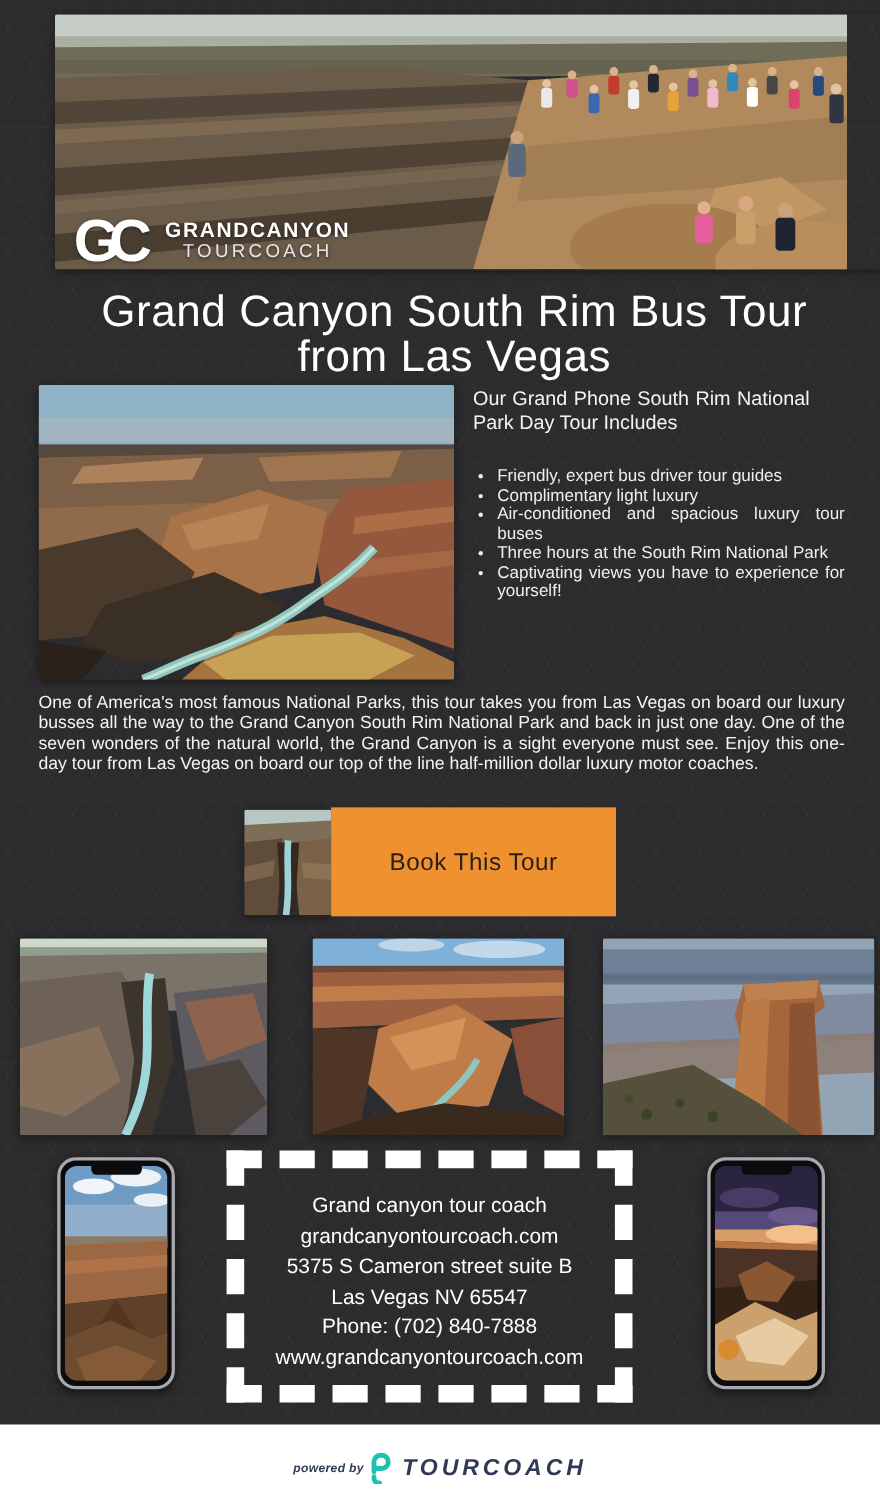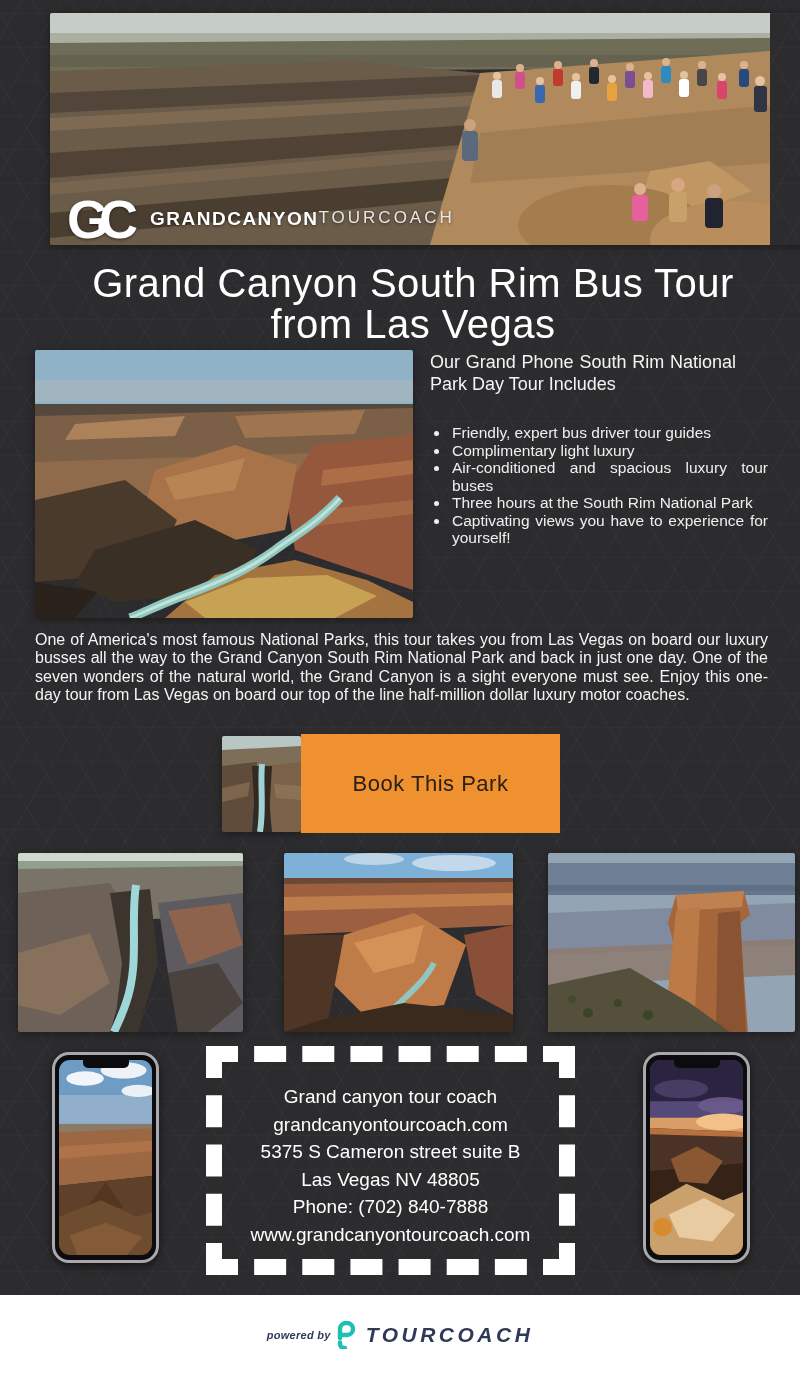--- a/index.html
+++ b/index.html
@@ -12,21 +12,21 @@
       repeating-linear-gradient(0deg, rgba(255,255,255,0.018) 0 1px, transparent 1px 34px);
     font-family:"Liberation Sans", sans-serif;color:#f2f2f2;
   }
   .abs{position:absolute;}
   svg{display:block;}
 
   
   .banner{left:50px;top:13px;width:771px;height:232px;box-shadow:0 2px 10px rgba(0,0,0,.45);}
   .logo{left:17px;bottom:2px;display:flex;align-items:center;color:#fff;}
   .logo-mark{font-size:54px;font-weight:700;letter-spacing:-10px;line-height:48px;padding-right:22px;text-shadow:0 1px 3px rgba(0,0,0,.5);}
-  .logo-text{display:flex;line-height:1.08;text-shadow:0 1px 3px rgba(0,0,0,.5);text-align:center;}
+  .logo-text{display:flex;flex-direction:column;line-height:1.08;text-shadow:0 1px 3px rgba(0,0,0,.5);text-align:center;}
   .logo-name{font-size:19px;font-weight:700;letter-spacing:1.5px;}
   .logo-type{font-size:17px;font-weight:300;letter-spacing:3px;color:#e8e8e8;}
 
   
   .title{top:250px;left:0;width:800px;text-align:center;font-size:40px;font-weight:300;line-height:41px;letter-spacing:.5px;color:#fff;}
   .title span{display:block;}
 
   
   .hero{left:35px;top:350px;width:378px;height:268px;}
   .right-col{left:430px;top:352px;width:340px;}
@@ -187,21 +187,21 @@
       <rect width="79" height="14" fill="#b9c7c4"></rect>
       <polygon points="0,14 79,10 79,30 0,34" fill="#7d6e58"></polygon>
       <polygon points="0,30 35,26 30,96 0,96" fill="#5f4c3b"></polygon>
       <polygon points="79,26 44,30 50,96 79,96" fill="#7a6148"></polygon>
       <polygon points="30,30 50,30 46,96 34,96" fill="#33291f"></polygon>
       <polygon points="0,52 28,46 26,60 0,66" fill="#8a7156" opacity="0.7"></polygon>
       <polygon points="79,50 52,48 54,62 79,64" fill="#94795a" opacity="0.7"></polygon>
       <path d="M40,28 C38,50 42,70 38,96" stroke="#9ed2d6" stroke-width="6" fill="none"></path>
     </svg>
   </div>
-  <button class="abs cta-button">Book This Park</button>
+  <button class="abs cta-button">Book This Tour</button>
 
   <div class="abs g1 photo">
     <svg width="225" height="179" viewBox="0 0 225 179" preserveAspectRatio="none">
       <rect width="225" height="12" fill="#cfd9cd"></rect>
       <rect y="8" width="225" height="10" fill="#8fa08e"></rect>
       <polygon points="0,16 225,13 225,62 0,72" fill="#7a7468"></polygon>
       <polygon points="0,40 92,30 122,80 92,179 0,179" fill="#6e6258"></polygon>
       <polygon points="225,40 140,50 150,120 182,179 225,179" fill="#5d5a60"></polygon>
       <polygon points="150,58 212,50 225,92 170,112" fill="#96654a" opacity="0.85"></polygon>
       <polygon points="0,100 72,80 92,130 42,162 0,152" fill="#87705c"></polygon>
@@ -262,21 +262,21 @@
         <polygon points="10,170 45,158 80,172 60,195 20,195" fill="#845a38"></polygon>
       </svg>
     </div>
     <div class="notch"></div>
   </div>
 
   <div class="abs contact-frame">
     <div class="contact-line">Grand canyon tour coach</div>
     <div class="contact-line">grandcanyontourcoach.com</div>
     <div class="contact-line">5375 S Cameron street suite B</div>
-    <div class="contact-line">Las Vegas NV 48805</div>
+    <div class="contact-line">Las Vegas NV 65547</div>
     <div class="contact-line">Phone: (702) 840-7888</div>
     <div class="contact-line">www.grandcanyontourcoach.com</div>
   </div>
 
   <div class="abs phone phone-right">
     <div class="screen">
       <svg width="99" height="201" viewBox="0 0 95 195" preserveAspectRatio="none">
         <rect width="95" height="82" fill="#55497a"></rect>
         <rect width="95" height="40" fill="#2a2440"></rect>
         <ellipse cx="30" cy="28" rx="26" ry="9" fill="#473c63"></ellipse>

